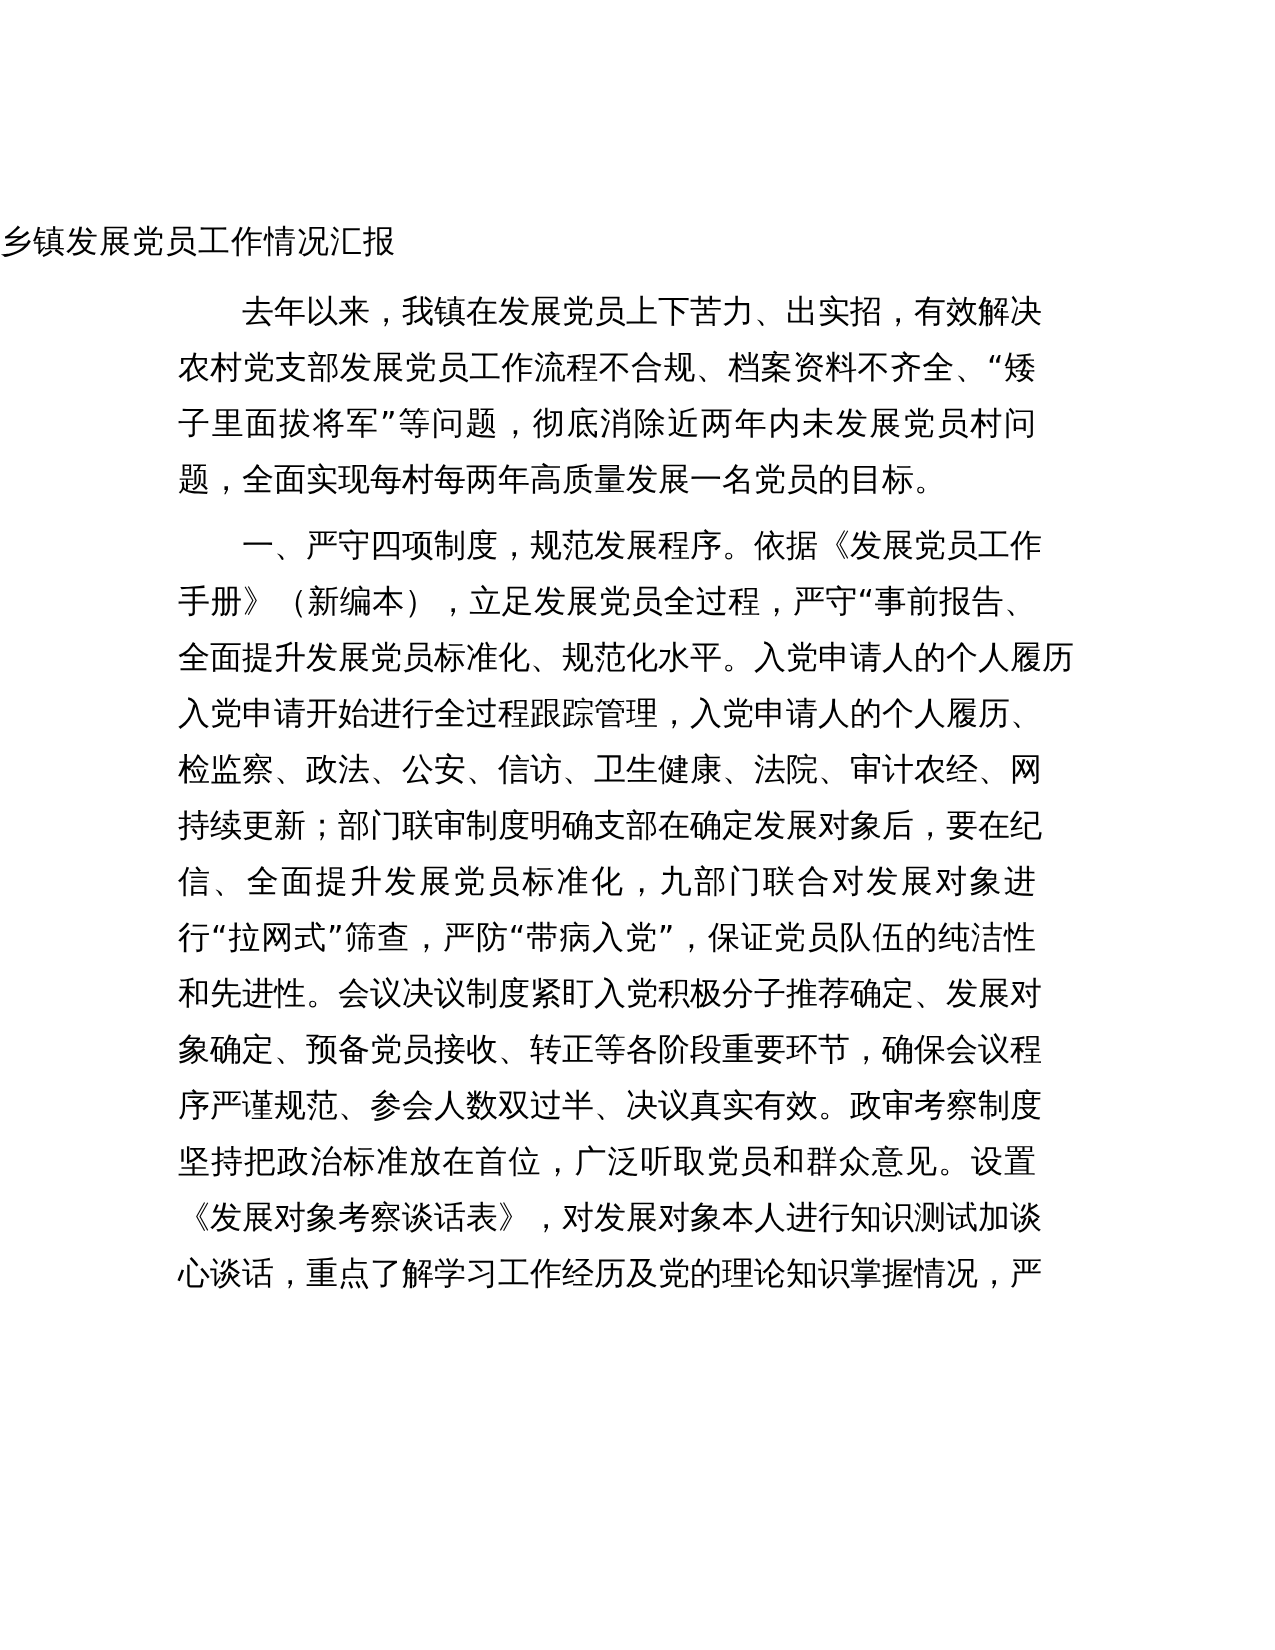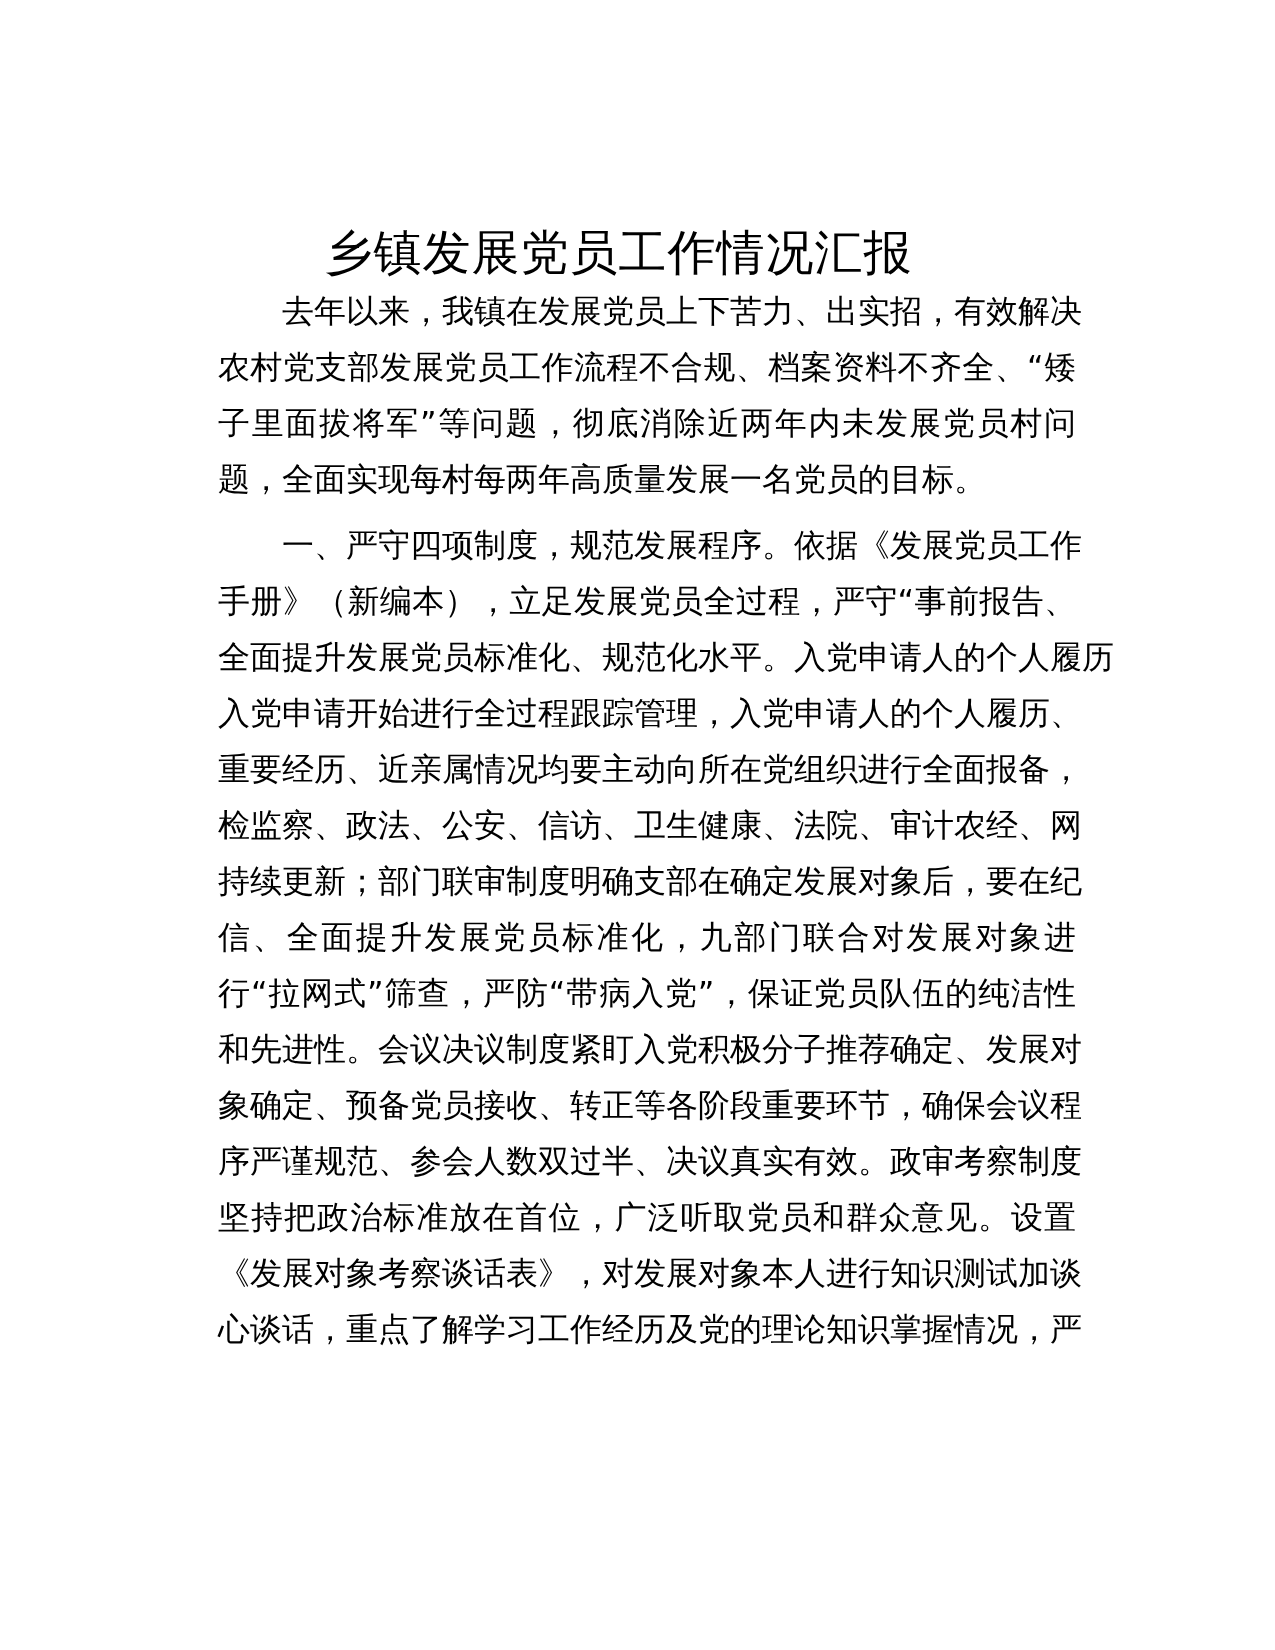--- a/index.html
+++ b/index.html
@@ -21,32 +21,30 @@
       top: 0;
       width: 1275px;
       height: 1650px;
       background: #ffffff;
     }
     .title {
       position: absolute;
       left: 0;
       top: 214px;
       width: 1215px;
-      text-align: center;
-      font-size: 48px;
+      font-size: 32px;
       line-height: 54px;
       letter-spacing: 1px;
-      margin: 11px;
+      margin: 0;
       font-weight: normal;
     }
     .body-text {
       position: absolute;
       left: 178px;
       width: 858px;
-      margin-left: 40px;
     }
     .line {
       display: block;
       height: 56px;
       font-size: 32px;
       line-height: 56px;
       white-space: nowrap;
       text-align: justify;
       text-align-last: justify;
     }
@@ -71,21 +69,20 @@
     <span class="line">农村党支部发展党员工作流程不合规、档案资料不齐全、“矮</span>
     <span class="line">子里面拔将军”等问题，彻底消除近两年内未发展党员村问</span>
     <span class="line last">题，全面实现每村每两年高质量发展一名党员的目标。</span>
   </div>
 
   <div class="body-text para2">
     <span class="line indent">一、严守四项制度，规范发展程序。依据《发展党员工作</span>
     <span class="line">手册》（新编本），立足发展党员全过程，严守“事前报告、</span>
     <span class="line">全面提升发展党员标准化、规范化水平。入党申请人的个人履历</span>
     <span class="line">入党申请开始进行全过程跟踪管理，入党申请人的个人履历、</span>
-    <span class="line">重要经历、近亲属情况均要主动向所在党组织进行全面报备，</span>
     <span class="line">检监察、政法、公安、信访、卫生健康、法院、审计农经、网</span>
     <span class="line">持续更新；部门联审制度明确支部在确定发展对象后，要在纪</span>
     <span class="line">信、全面提升发展党员标准化，九部门联合对发展对象进</span>
     <span class="line">行“拉网式”筛查，严防“带病入党”，保证党员队伍的纯洁性</span>
     <span class="line">和先进性。会议决议制度紧盯入党积极分子推荐确定、发展对</span>
     <span class="line">象确定、预备党员接收、转正等各阶段重要环节，确保会议程</span>
     <span class="line">序严谨规范、参会人数双过半、决议真实有效。政审考察制度</span>
     <span class="line">坚持把政治标准放在首位，广泛听取党员和群众意见。设置</span>
     <span class="line">《发展对象考察谈话表》，对发展对象本人进行知识测试加谈</span>
     <span class="line">心谈话，重点了解学习工作经历及党的理论知识掌握情况，严</span>

